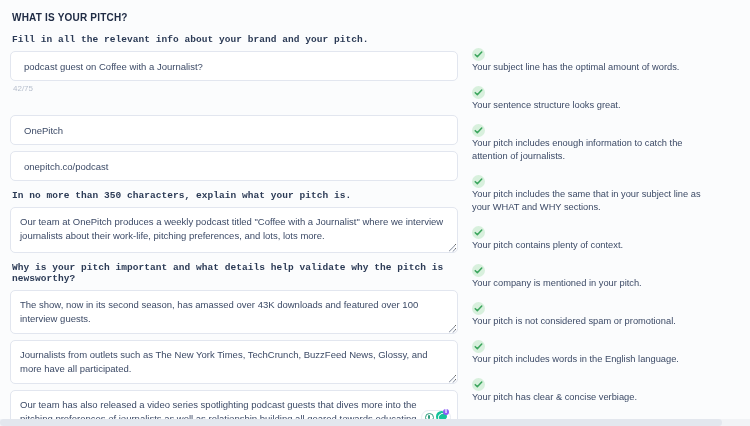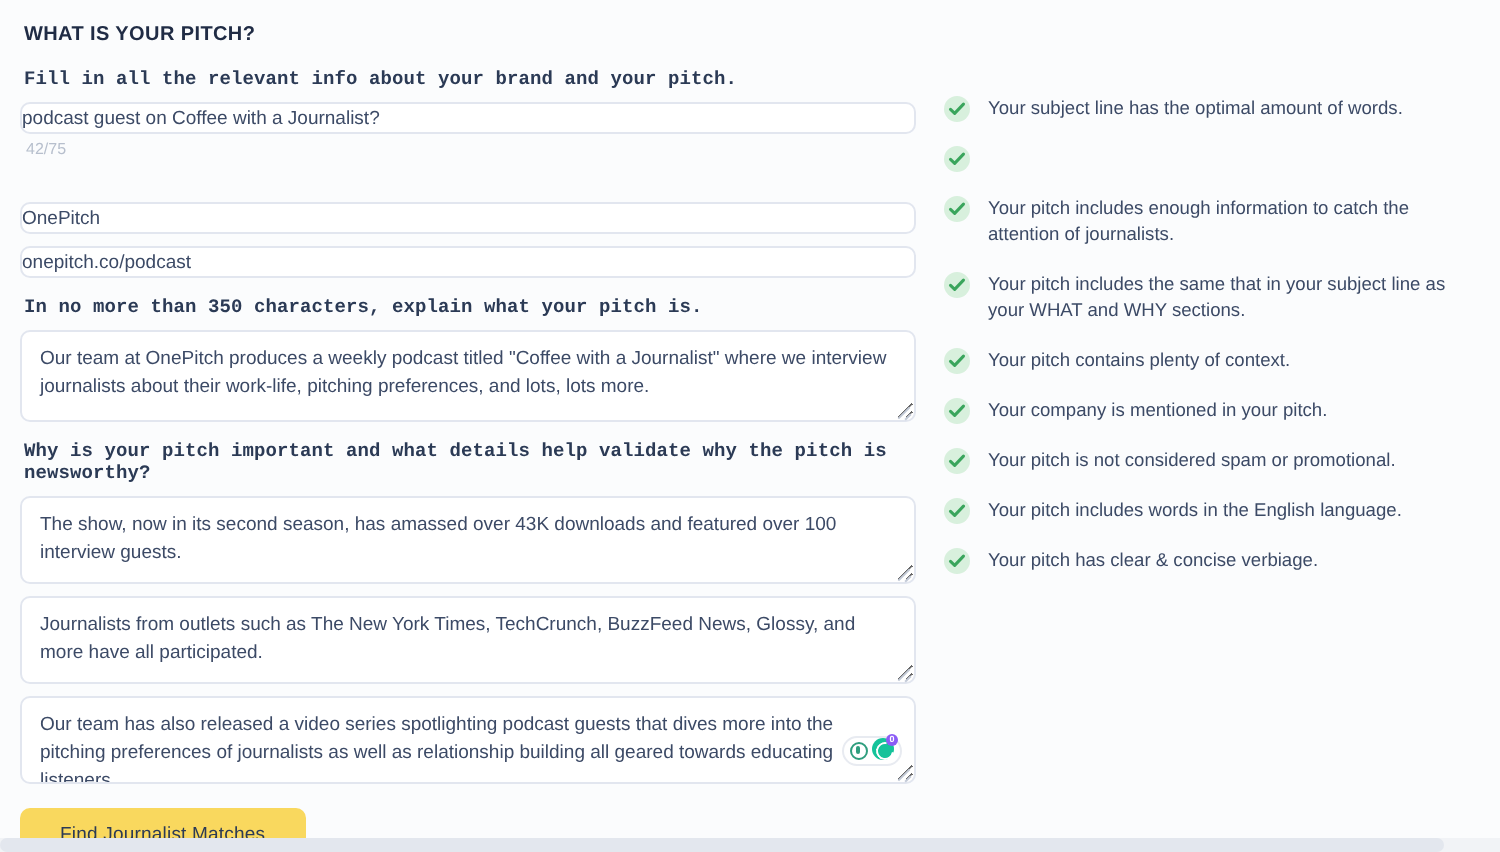--- a/index.html
+++ b/index.html
@@ -60,21 +60,21 @@
     background: #ffffff;
     color: #3c4a66;
     font-family: "Liberation Sans", sans-serif;
     font-size: 9.5px;
     line-height: 14px;
     padding: 7px 9px;
     outline: none;
     resize: none;
   }
 
-  .text-input { height: 16px; padding: 4px 0; }
+  .text-input { height: 30px; padding: 4px 13px; }
 
   .char-count {
     font-size: 8px;
     color: #b7bfcd;
     margin: 3px 0 22px 3px;
   }
 
   .gap-sm { height: 6px; }
   .gap-md { height: 9px; }
 
@@ -185,20 +185,21 @@
   
   .check-col {
     flex: 1;
     padding: 48px 14px 0 6px;
   }
 
   .check-item {
     display: flex;
     align-items: flex-start;
     margin-bottom: 12px;
+    flex-direction: column;
   }
 
   .check-badge {
     flex: 0 0 auto;
     width: 13px;
     height: 13px;
     border-radius: 50%;
     background: #d8f0dd;
     position: relative;
     margin-right: 9px;
@@ -293,20 +294,21 @@
             </svg>
           </span>
           <span class="check-text">Your subject line has the optimal amount of words.</span>
         </div>
         <div class="check-item">
           <span class="check-badge">
             <svg width="9" height="9" viewBox="0 0 10 10">
               <path d="M1.4 5.2 L3.7 7.4 L8.6 2.3" fill="none" stroke="#3aa55c" stroke-width="1.7" stroke-linecap="round" stroke-linejoin="round"></path>
             </svg>
           </span>
+          <span class="check-text">Your sentence structure looks great.</span>
         </div>
         <div class="check-item">
           <span class="check-badge">
             <svg width="9" height="9" viewBox="0 0 10 10">
               <path d="M1.4 5.2 L3.7 7.4 L8.6 2.3" fill="none" stroke="#3aa55c" stroke-width="1.7" stroke-linecap="round" stroke-linejoin="round"></path>
             </svg>
           </span>
           <span class="check-text">Your pitch includes enough information to catch the attention of journalists.</span>
         </div>
         <div class="check-item">

